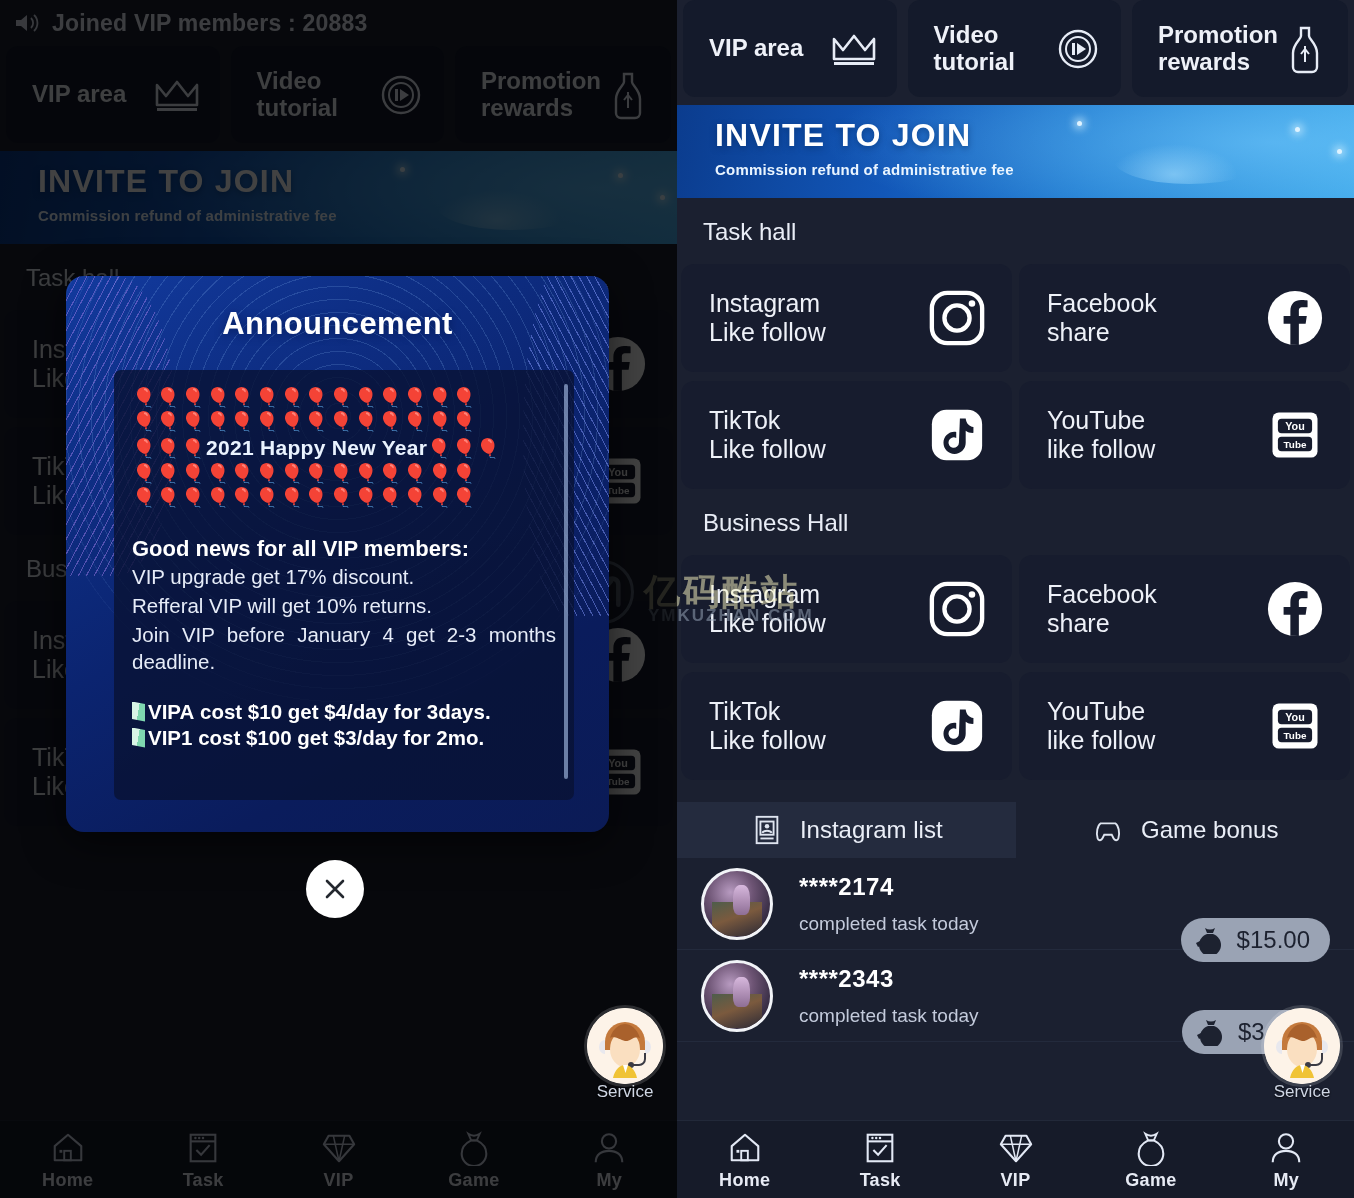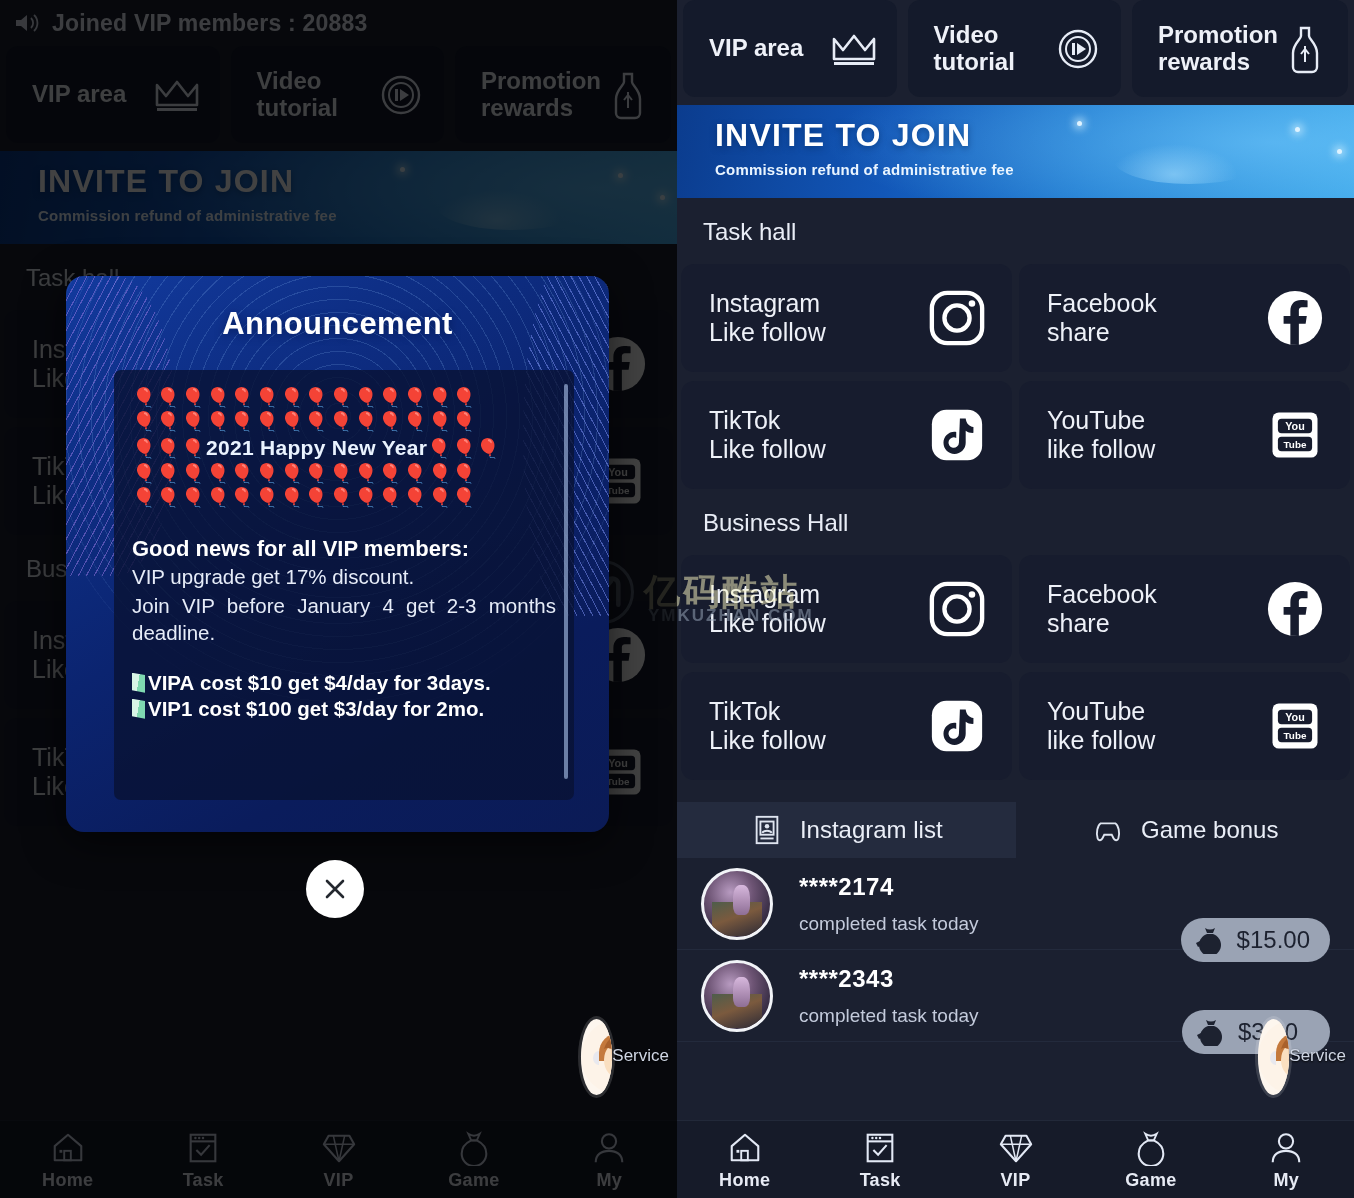--- a/index.html
+++ b/index.html
@@ -92,21 +92,21 @@
   .navbar {
     flex: 0 0 78px; display: flex; align-items: center; background: #161b29;
     border-top: 1px solid #222939;
   }
   .navitem { flex: 1; display: flex; flex-direction: column; align-items: center; gap: 3px; color: #e7ebf4; }
   .navic { width: 38px; height: 38px; display: flex; align-items: center; justify-content: center; }
   .navlbl { font-size: 18px; font-weight: 700; letter-spacing: .3px; }
 
   
   .service { position: absolute; right: 8px; bottom: 92px; width: 88px; height: 98px; z-index: 30;
-    display: flex; align-items: center; text-align: center; }
+    display: flex; flex-direction: column; align-items: center; text-align: center; }
   .service-av { width: 76px; height: 76px; border-radius: 50%; background: #fdf6ee; overflow: hidden; position: relative;
     box-shadow: 0 0 0 3px rgba(255,255,255,.15); }
   .service-lbl { font-size: 17px; color: #cfd6e4; margin-top: -2px; text-shadow: 0 1px 2px #000; }
 
   
   .watermark { position: absolute; left: 570px; top: 560px; z-index: 12; display: flex; align-items: center; gap: 10px;
     opacity: .5; pointer-events: none; }
   .wm-logo { width: 64px; height: 64px; border-radius: 50%; border: 3px solid #9fb0c6; position: relative; }
   .wm-cn { font-size: 36px; font-weight: 900; color: #fef9c3; letter-spacing: 3px; }
   .wm-en { position: absolute; left: 78px; top: 46px; font-size: 17px; letter-spacing: 2px; color: #9fadc0; font-weight: 700; }
@@ -410,20 +410,21 @@
         <div class="mscroll"></div>
         <div class="balloons">🎈🎈🎈🎈🎈🎈🎈🎈🎈🎈🎈🎈🎈🎈</div>
         <div class="balloons">🎈🎈🎈🎈🎈🎈🎈🎈🎈🎈🎈🎈🎈🎈</div>
         <div class="balloons">
           🎈🎈🎈<span class="nyline">2021 Happy New Year</span>🎈🎈🎈
         </div>
         <div class="balloons">🎈🎈🎈🎈🎈🎈🎈🎈🎈🎈🎈🎈🎈🎈</div>
         <div class="balloons">🎈🎈🎈🎈🎈🎈🎈🎈🎈🎈🎈🎈🎈🎈</div>
         <div class="ann-h">Good news for all VIP members:</div>
         <div class="ann-p">VIP upgrade get 17% discount.</div>
+        <div class="ann-p">Refferal VIP will get 10% returns.</div>
         <div class="ann-p just">Join VIP before January 4 get 2-3 months deadline.</div>
         <div style="height:22px"></div>
         <div class="ann-vip">
           <i class="flag"></i><span>VIPA</span><span class="rest"> cost $10 get $4/day for 3days.</span>
         </div>
         <div class="ann-vip">
           <i class="flag"></i><span>VIP1</span><span class="rest"> cost $100 get $3/day for 2mo.</span>
         </div>
       </div>
     </div>

